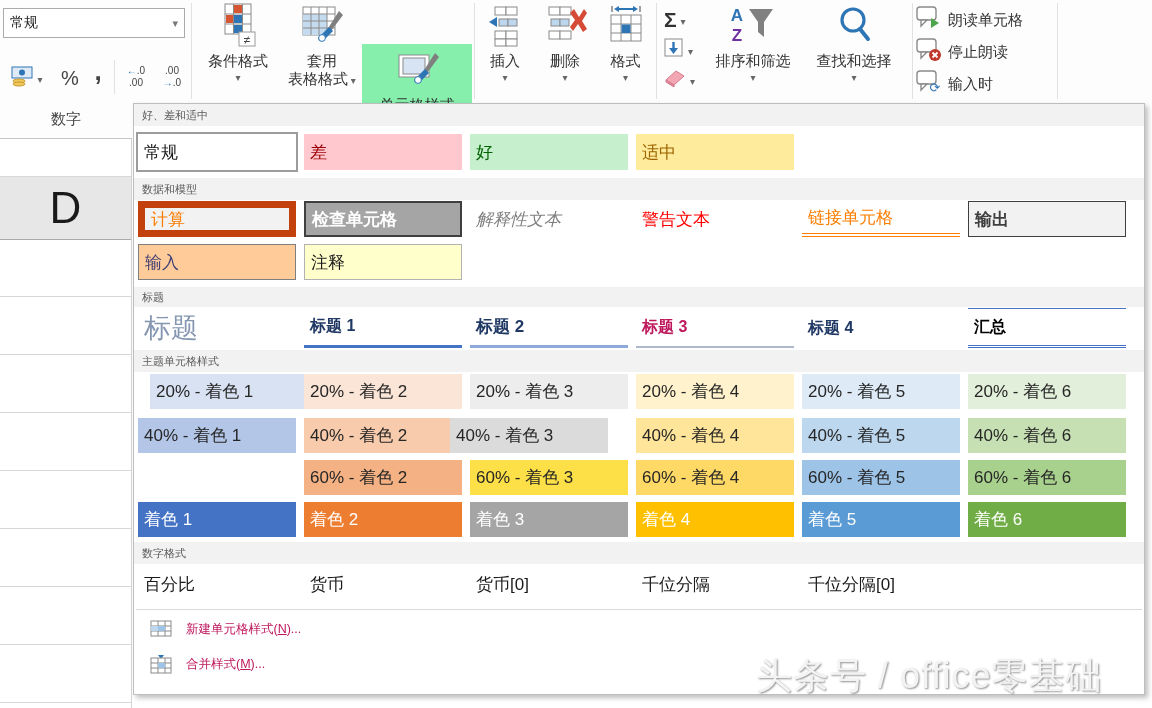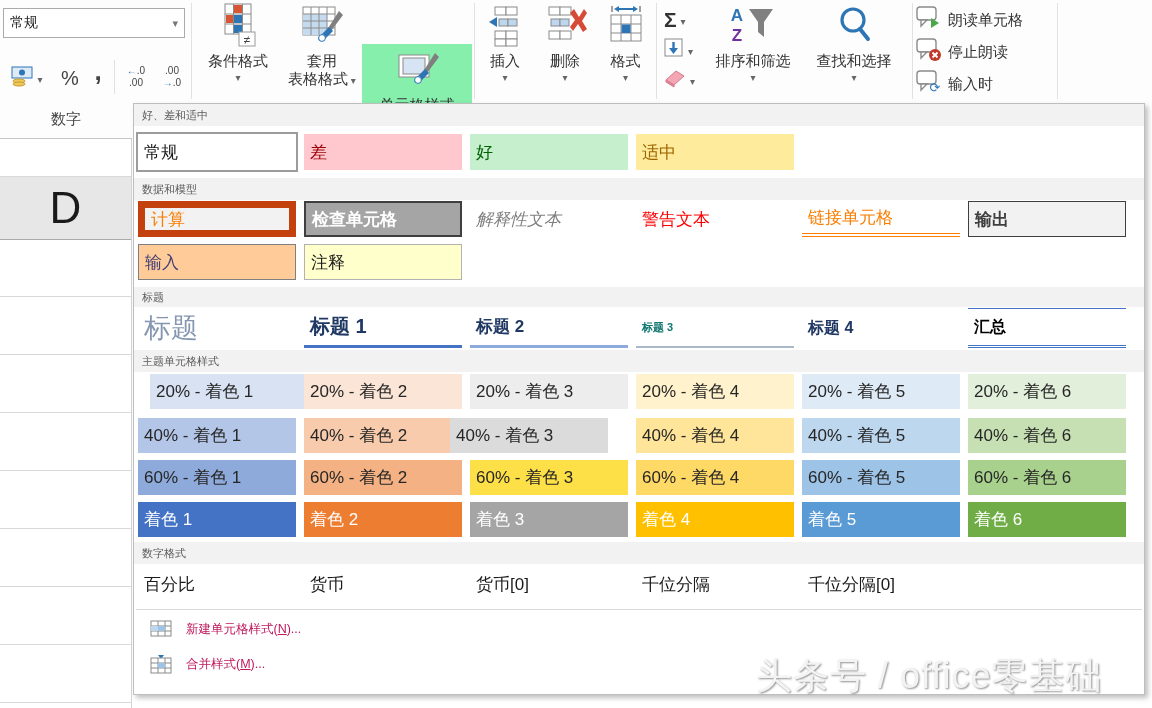--- a/index.html
+++ b/index.html
@@ -57,23 +57,23 @@
   .c-check { background:#A5A5A5; border:2px solid #3F3F3F; color:#fff; font-weight:bold; }
   .c-expl { font-style:italic; color:#7F7F7F; }
   .c-warn { color:#FF0000; }
   .c-link { color:#FA7D00; border-bottom:4px double #FF8001; }
   .c-output { background:#F2F2F2; border:1px solid #3F3F3F; color:#3F3F3F; font-weight:bold; }
   .c-input { background:#FFCC99; border:1px solid #7F7F7F; color:#3F3F76; }
   .c-note { background:#FFFFCC; border:1px solid #B2B2B2; }
 
   
   .c-title { font-size:27px; color:#8496B0; }
-  .c-h1 { font-size:20px; font-weight:bold; color:#203864; border-bottom:3px solid #4472C4; }
+  .c-h1 { font-size:16px; font-weight:bold; color:#203864; border-bottom:3px solid #4472C4; }
   .c-h2 { font-size:17px; font-weight:bold; color:#203864; border-bottom:3px solid #8EAADB; }
-  .c-h3 { font-size:11px; font-weight:bold; color:#0f766e; border-bottom:2px solid #ACB9CA; }
+  .c-h3 { font-size:16px; font-weight:bold; color:#be185d; border-bottom:2px solid #ACB9CA; }
   .c-h4 { font-size:16px; font-weight:bold; color:#203864; }
   .c-total { font-size:16px; font-weight:bold; color:#000; border-top:1px solid #4472C4; border-bottom:3px double #4472C4; }
 
   
   .tc { height:35px; color:#262626; }
   .tc-20-1{background:#D9E2F3}.tc-20-2{background:#FBE5D6}.tc-20-3{background:#EDEDED}.tc-20-4{background:#FFF2CC}.tc-20-5{background:#DEEBF7}.tc-20-6{background:#E2EFDA}
   .tc-40-1{background:#B4C6E7}.tc-40-2{background:#F7CBAC}.tc-40-3{background:#DBDBDB}.tc-40-4{background:#FFE599}.tc-40-5{background:#BDD7EE}.tc-40-6{background:#C6E0B4}
   .tc-60-1{background:#8EAADB}.tc-60-2{background:#F4B183}.tc-60-3{background:#fde047}.tc-60-4{background:#FFD966}.tc-60-5{background:#9DC3E6}.tc-60-6{background:#A9D18E}
   .tc-ac-1{background:#4472C4;color:#fff}.tc-ac-2{background:#ED7D31;color:#fff}.tc-ac-3{background:#A5A5A5;color:#fff}
   .tc-ac-4{background:#FFC000;color:#fff}.tc-ac-5{background:#5B9BD5;color:#fff}.tc-ac-6{background:#70AD47;color:#fff}
@@ -361,21 +361,20 @@
     <div class="cell tc tc-20-3" style="top:270px;left:336px">20% - 着色 3</div>
     <div class="cell tc tc-20-4" style="top:270px;left:502px">20% - 着色 4</div>
     <div class="cell tc tc-20-5" style="top:270px;left:668px">20% - 着色 5</div>
     <div class="cell tc tc-20-6" style="top:270px;left:834px">20% - 着色 6</div>
     <div class="cell tc tc-40-1" style="top:314px;left:4px">40% - 着色 1</div>
     <div class="cell tc tc-40-2" style="top:314px;left:170px">40% - 着色 2</div>
     <div class="cell tc tc-40-3" style="top:314px;left:316px">40% - 着色 3</div>
     <div class="cell tc tc-40-4" style="top:314px;left:502px">40% - 着色 4</div>
     <div class="cell tc tc-40-5" style="top:314px;left:668px">40% - 着色 5</div>
     <div class="cell tc tc-40-6" style="top:314px;left:834px">40% - 着色 6</div>
-    <div class="cell tc tc-60-1" style="top:356px;left:4px">60% - 着色 1</div>
     <div class="cell tc tc-60-2" style="top:356px;left:170px">60% - 着色 2</div>
     <div class="cell tc tc-60-3" style="top:356px;left:336px">60% - 着色 3</div>
     <div class="cell tc tc-60-4" style="top:356px;left:502px">60% - 着色 4</div>
     <div class="cell tc tc-60-5" style="top:356px;left:668px">60% - 着色 5</div>
     <div class="cell tc tc-60-6" style="top:356px;left:834px">60% - 着色 6</div>
     <div class="cell tc tc-ac-1" style="top:398px;left:4px">着色 1</div>
     <div class="cell tc tc-ac-2" style="top:398px;left:170px">着色 2</div>
     <div class="cell tc tc-ac-3" style="top:398px;left:336px">着色 3</div>
     <div class="cell tc tc-ac-4" style="top:398px;left:502px">着色 4</div>
     <div class="cell tc tc-ac-5" style="top:398px;left:668px">着色 5</div>

